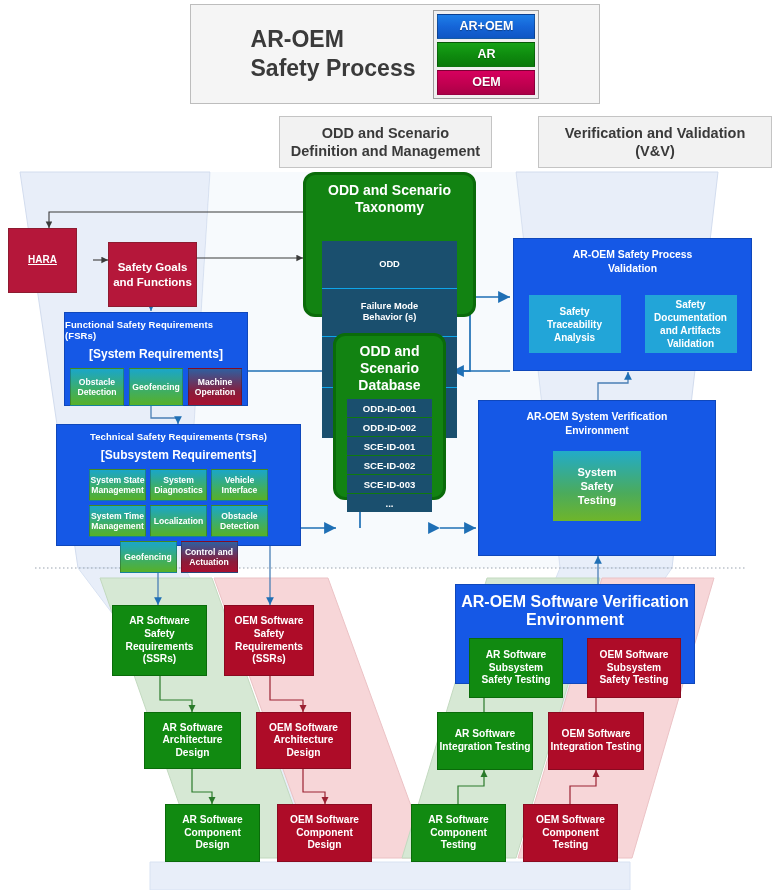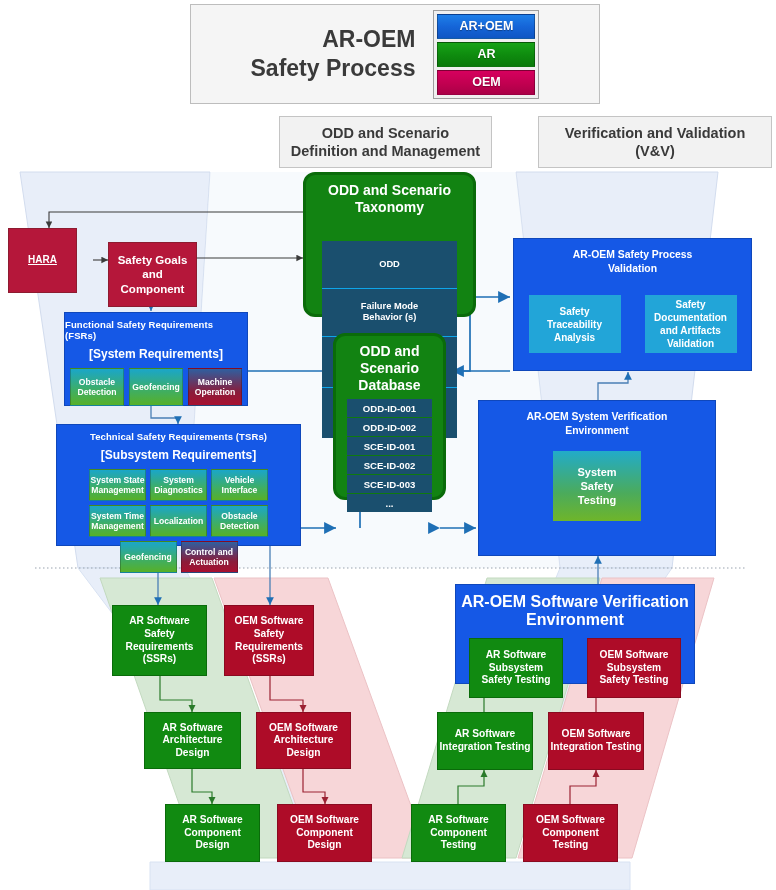--- a/index.html
+++ b/index.html
@@ -6,21 +6,21 @@
   body{font-family:"Liberation Sans",sans-serif;}
   #stage{position:relative;width:776px;height:890px;overflow:hidden;background:#fff;}
   .abs{position:absolute;box-sizing:border-box;}
 
   
   .title-card{
     left:190px;top:4px;width:410px;height:100px;
     background:#f5f5f5;border:1px solid #bdbdbd;
     display:flex;align-items:center;justify-content:center;gap:18px;
   }
-  .title-text{font-size:23px;font-weight:bold;color:#3a3a3a;text-align:right;line-height:1.28;}
+  .title-text{font-size:23px;font-weight:bold;color:#3a3a3a;text-align:left;line-height:1.28;}
   .legend{
     background:#f0f0f0;border:1px solid #9e9e9e;padding:3px;
     display:flex;flex-direction:column;gap:3px;width:98px;
   }
   .legend-item{
     height:23px;display:flex;align-items:center;justify-content:center;
     color:#fff;font-size:12.5px;font-weight:bold;border:1px solid rgba(0,0,0,.28);
     text-shadow:0 1px 1px rgba(0,0,0,.35);
   }
   .lg-blue{background:linear-gradient(180deg,#1e7fe8 0%,#1565d8 50%,#0f56c4 100%);}
@@ -210,21 +210,21 @@
     </div>
   </div>
 
   <div class="abs node crimson" style="left:8px;top:228px;width:69px;height:65px;font-size:10px;text-decoration:underline;">
     <span>HARA</span>
   </div>
 
   <div class="abs node crimson" style="left:108px;top:242px;width:89px;height:65px;font-size:11.5px;">
     <div>
       <div>Safety Goals</div>
-      <div>and Component</div>
+      <div>and Functions</div>
     </div>
   </div>
 
   <div class="abs reqbox" style="left:64px;top:312px;width:184px;height:94px;">
     <div class="r-title">Functional Safety Requirements (FSRs)</div>
     <div class="r-sub">[System Requirements]</div>
     <div class="chips">
       <div class="chip" style="width:52px;height:36px;">
         <div>
           <div>Obstacle</div>

